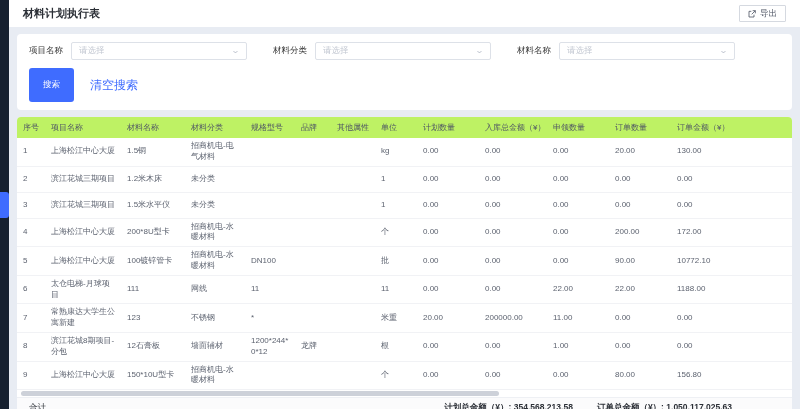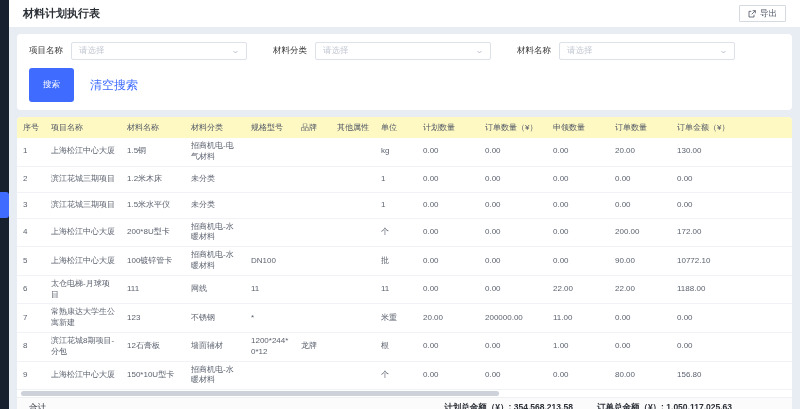--- a/index.html
+++ b/index.html
@@ -21,21 +21,21 @@
   .filter-label{font-size:8.5px;color:#333;white-space:nowrap}
   .select{width:176px;height:18px;border:1px solid #dde1e8;border-radius:2px;display:flex;align-items:center;justify-content:space-between;padding:0 7px;background:#fff;cursor:pointer}
   .select .ph{font-size:8.5px;color:#c3c8d2}
   .chev{color:#c3c8d2;font-size:8px;line-height:1;transform:scaleX(1.4)}
   .action-row{margin-top:8px;display:flex;align-items:center;gap:16px}
   .btn-primary{background:#3f6cff;color:#fff;border:none;border-radius:3px;height:34px;padding:0 14px;font-size:8.5px;cursor:pointer}
   .btn-link{background:none;border:none;color:#3f6cff;font-size:12px;cursor:pointer}
 
   .table-card{margin:7px 8px 0;background:#fff;border-radius:4px;flex:none;overflow:hidden}
   table{width:100%;border-collapse:collapse;table-layout:fixed;font-size:8px}
-  thead th{background:#fef9c3;color:#4f5664;font-weight:normal;text-align:left;padding:5px 6px;white-space:nowrap;overflow:hidden}
+  thead th{background:#bef264;color:#4f5664;font-weight:normal;text-align:left;padding:5px 6px;white-space:nowrap;overflow:hidden}
   tbody td{padding:3px 6px;border-bottom:1px solid #f1f2f5;color:#5d6370;line-height:1.35;word-break:break-all;vertical-align:middle;height:26px}
   .hscroll{height:5px;margin:1px 2px;position:relative}
   .hscroll .thumb{position:absolute;left:2px;top:0;height:5px;width:62%;background:#cdd1d9;border-radius:3px}
   .summary-row{height:21px;display:flex;align-items:center;padding:0 12px;border-top:1px solid #eef0f4;background:#fbfbfc;font-size:8.5px}
   .sum-label{color:#2b2f36;font-weight:normal}
   .sum-items{margin-left:auto;display:flex;gap:24px;margin-right:48px}
   .sum-item{color:#2b2f36;font-weight:bold}
 
   .pagination{height:26px;display:flex;align-items:center;justify-content:center;gap:5px;font-size:8.5px;color:#5d6370;flex:none}
   .pg-total{margin-right:6px;color:#5d6370}
@@ -118,21 +118,21 @@
           <tr id="thead-row">
             <th>序号</th>
             <th>项目名称</th>
             <th>材料名称</th>
             <th>材料分类</th>
             <th>规格型号</th>
             <th>品牌</th>
             <th>其他属性</th>
             <th>单位</th>
             <th>计划数量</th>
-            <th>订单数量（¥）</th>
+            <th>入库总金额（¥）</th>
             <th>申领数量</th>
             <th>订单数量</th>
             <th>订单金额（¥）</th>
           </tr>
         </thead>
       <tbody id="table-body">
           <tr>
             <td>1</td>
             <td>上海松江中心大厦</td>
             <td>1.5铜</td>

